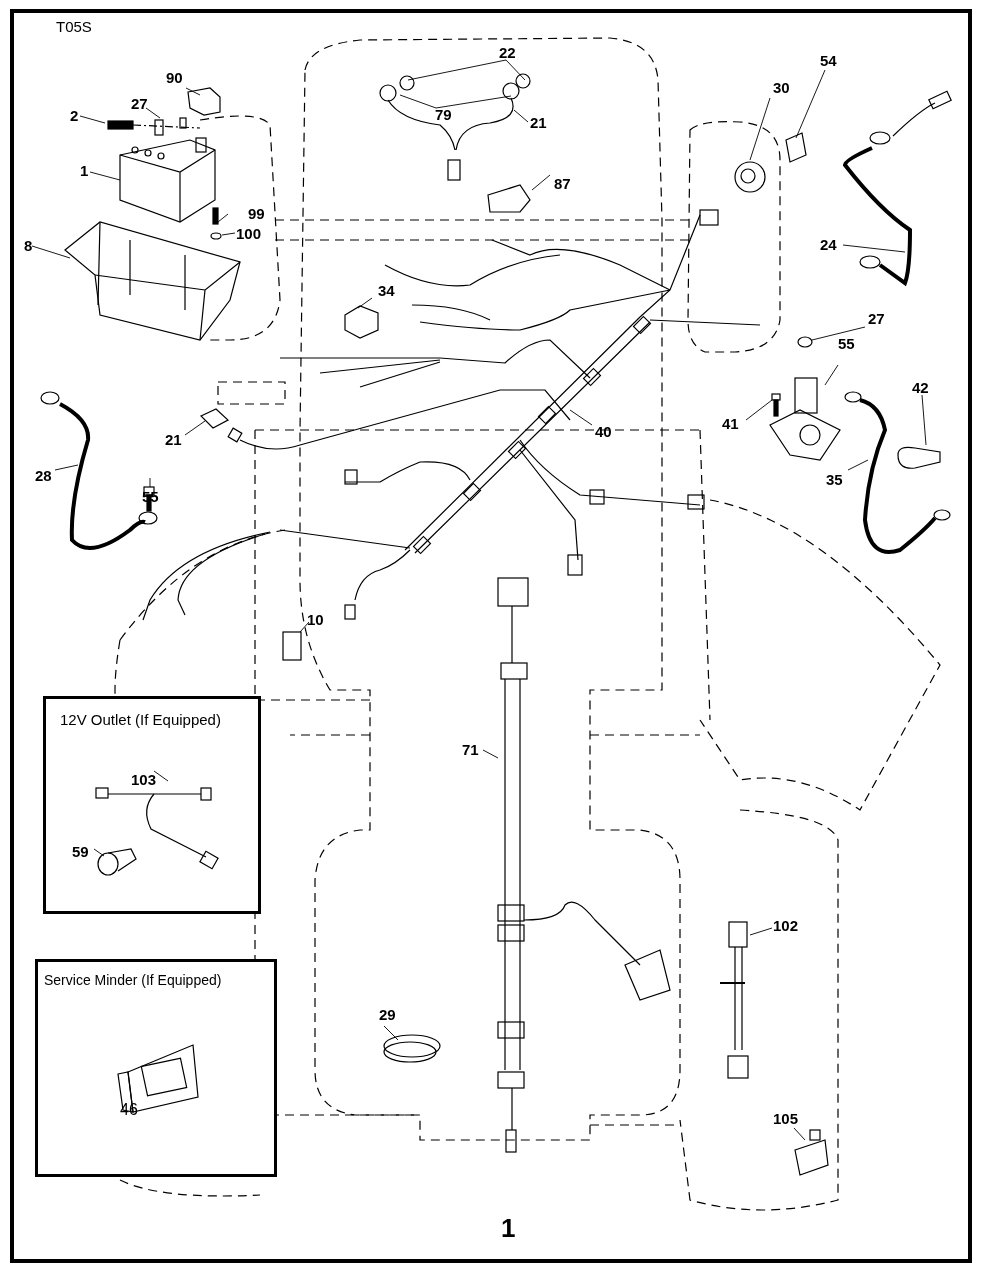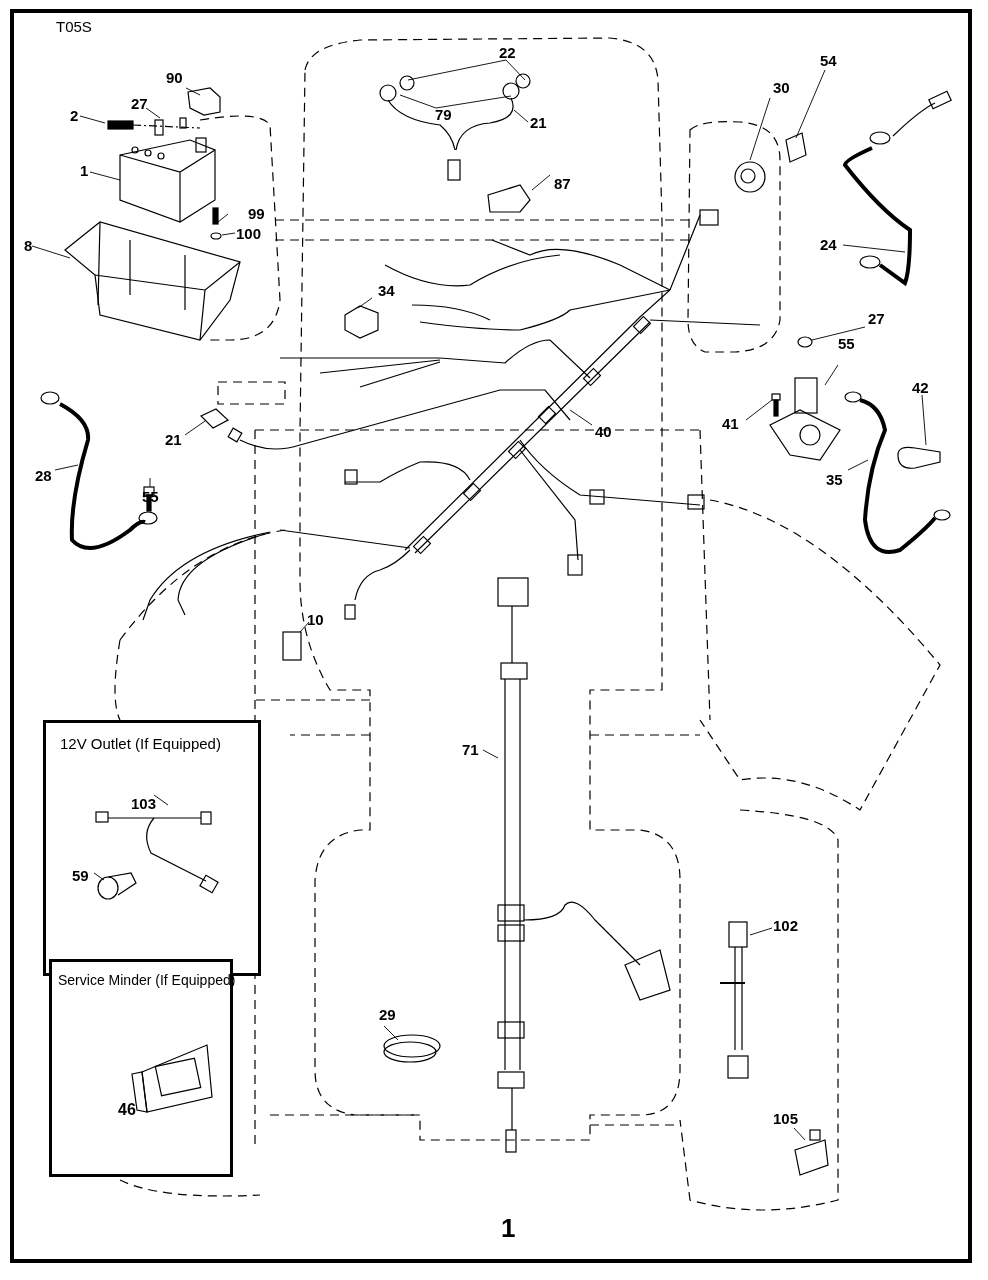--- a/index.html
+++ b/index.html
@@ -7,21 +7,21 @@
          font-family: "Liberation Sans", sans-serif; color: #000; }
   .frame { position: absolute; left: 10px; top: 9px; width: 962px; height: 1254px;
            border: 4px solid #000; box-sizing: border-box; }
   svg.dia { position: absolute; left: 0; top: 0; }
   .lbl { position: absolute; font-size: 15px; line-height: 15px; white-space: nowrap; font-weight: bold; }
   .code { position: absolute; left: 28px; top: 18px; font-size: 15px; margin-left: 28px; }
   .inset { position: absolute; border: 3px solid #000; background: #fff; box-sizing: border-box; }
   .inset-title { position: absolute; left: 14px; top: 12px; font-size: 15px; white-space: nowrap; }
   .inset2-title { position: absolute; left: 6px; top: 10px; font-size: 14px; white-space: nowrap; }
   .pagenum { position: absolute; left: 501px; top: 1213px; font-size: 26px; font-weight: bold; }
-  .bold46 { font-weight: bold; font-size: 16px; }
+  .bold46 { font-weight: normal; font-size: 16px; margin-left: 16px; }
 </style>
 </head>
 <body>
 
 <div class="frame"></div>
 
 <svg class="dia" width="988" height="1280" fill="none" stroke="#000" stroke-width="1.2">
 
   <g stroke-dasharray="9,6" stroke-width="1.2">
     <path d="M305 70 Q310 45 360 40 L610 38 Q655 42 658 80 L662 220 L662 690 L590 690 L590 830 L640 830 Q680 835 680 880 L680 1070 Q680 1115 640 1115 L590 1115 L590 1140 L420 1140 L420 1115 L355 1115 Q315 1110 315 1070 L315 880 Q318 835 360 830 L370 830 L370 690 L330 690 Q300 640 300 580 L300 430 L305 70 Z"></path>
@@ -243,38 +243,38 @@
 <div class="lbl" style="left:595px;top:424px">40</div>
 <div class="lbl" style="left:165px;top:432px">21</div>
 <div class="lbl" style="left:35px;top:468px">28</div>
 <div class="lbl" style="left:142px;top:489px">55</div>
 <div class="lbl" style="left:307px;top:612px">10</div>
 <div class="lbl" style="left:462px;top:742px">71</div>
 <div class="lbl" style="left:773px;top:918px">102</div>
 <div class="lbl" style="left:379px;top:1007px">29</div>
 <div class="lbl" style="left:773px;top:1111px">105</div>
 
-<div class="inset" style="left:43px;top:720px;width:218px;height:256px;">
+<div class="inset" style="left:43px;top:696px;width:218px;height:218px;">
   <div class="inset-title">12V Outlet (If Equipped)</div>
   <svg width="212" height="212" style="position:absolute;left:0;top:0" fill="none" stroke="#000" stroke-width="1.2">
     <rect x="50" y="89" width="12" height="10"></rect>
       <path d="M62 95 L155 95"></path>
       <rect x="155" y="89" width="10" height="12"></rect>
     <path d="M108 95 Q95 110 105 130 L160 158"></path>
       <rect x="156" y="155" width="14" height="12" transform="rotate(30 163 161)"></rect>
     <path d="M108 72 L122 82" stroke-width="0.9"></path>
     <ellipse cx="62" cy="165" rx="10" ry="11"></ellipse>
       <path d="M62 154 L85 150 L90 160 L72 172"></path>
     <path d="M48 150 L58 157" stroke-width="0.9"></path>
   </svg>
   <div class="lbl" style="left:85px;top:73px">103</div>
   <div class="lbl" style="left:26px;top:145px">59</div>
 </div>
 
-<div class="inset" style="left:49px;top:959px;width:184px;height:218px;">
+<div class="inset" style="left:35px;top:959px;width:242px;height:218px;">
   <div class="inset2-title">Service Minder (If Equipped)</div>
   <svg width="212" height="212" style="position:absolute;left:0;top:0" fill="none" stroke="#000" stroke-width="1.2">
     <path d="M90 110 L155 83 L160 135 L95 150 Z"></path>
     <rect x="106" y="100" width="40" height="30" transform="rotate(-12 126 115)"></rect>
     <path d="M80 112 L90 110 L95 150 L85 148 Z"></path>
   </svg>
   <div class="lbl bold46" style="left:66px;top:140px">46</div>
 </div>
 
 <div class="pagenum">1</div>

